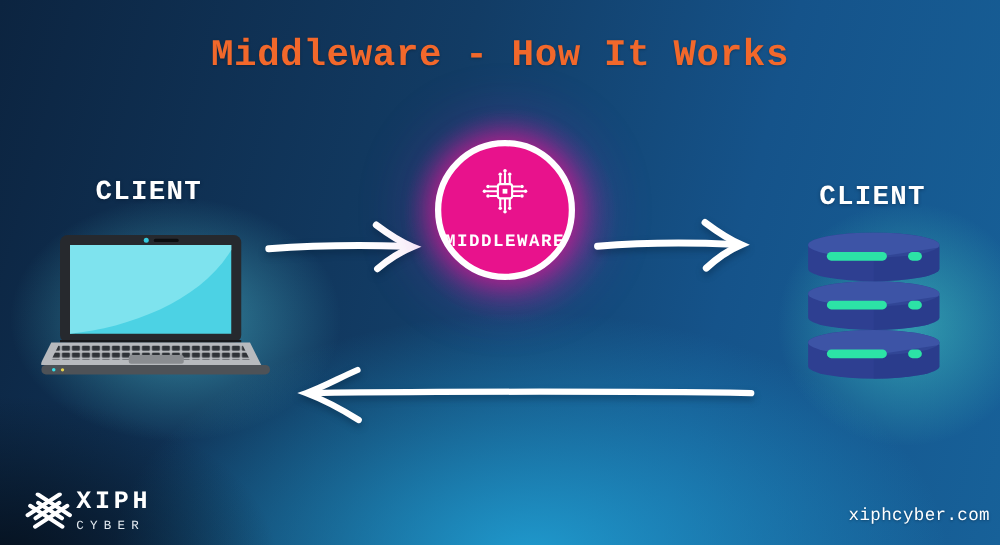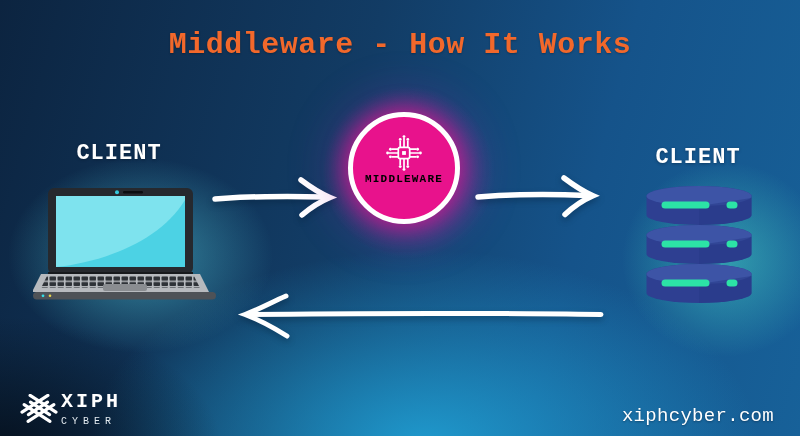--- a/index.html
+++ b/index.html
@@ -32,32 +32,32 @@
     background:radial-gradient(closest-side, rgba(80,230,205,.48), rgba(80,230,205,0));}
   .mw-glow{left:323px;top:87px;width:172px;height:172px;
     background:radial-gradient(closest-side, rgba(220,30,160,.55), rgba(190,40,180,0));}
   .mw-circle{
     left:348px;top:112px;width:112px;height:112px;border-radius:50%;
     background:#e8128c;border:5px solid #fff;
     box-shadow:0 0 20px 5px rgba(236,18,142,.6), 0 0 46px 16px rgba(170,40,190,.28);
     display:flex;flex-direction:column;align-items:center;justify-content:flex-start;
     padding-top:17px;box-sizing:border-box;
   }
-  .mw-label{color:#000000;font-weight:700;font-size:11px;letter-spacing:1.2px;margin-top:1px;}
+  .mw-label{color:#ffffff;font-weight:700;font-size:14px;letter-spacing:1.2px;margin-top:14px;}
   .arrow{filter:drop-shadow(0 3px 3px rgba(0,25,50,.38));}
   .req-arrow{left:210px;top:173px;}
   .mid-arrow{left:472px;top:172px;}
   .resp-arrow{left:234px;top:291px;}
   .laptop{left:33px;top:188px;}
   .server-db{left:646px;top:186px;}
   .brand{left:18px;top:392px;display:flex;align-items:center;gap:1px;}
   .brand-text{display:flex;flex-direction:column;line-height:1;}
   .brand-name{color:#fff;font-weight:700;font-size:20px;letter-spacing:3px;}
   .brand-sub{color:#e3eaf0;font-weight:400;font-size:10px;letter-spacing:5px;margin-top:5px;}
-  .website{right:26px;top:405px;color:#fff;font-size:19px;letter-spacing:.3px;
+  .website{right:8px;top:405px;color:#fff;font-size:14px;letter-spacing:.3px;
     text-shadow:0 1px 2px rgba(0,20,40,.4);}
 </style>
 </head>
 <body>
 
 <div class="stage">
 
   <div class="abs page-title">Middleware - How It Works</div>
 
   <div class="abs glow client-glow"></div>

